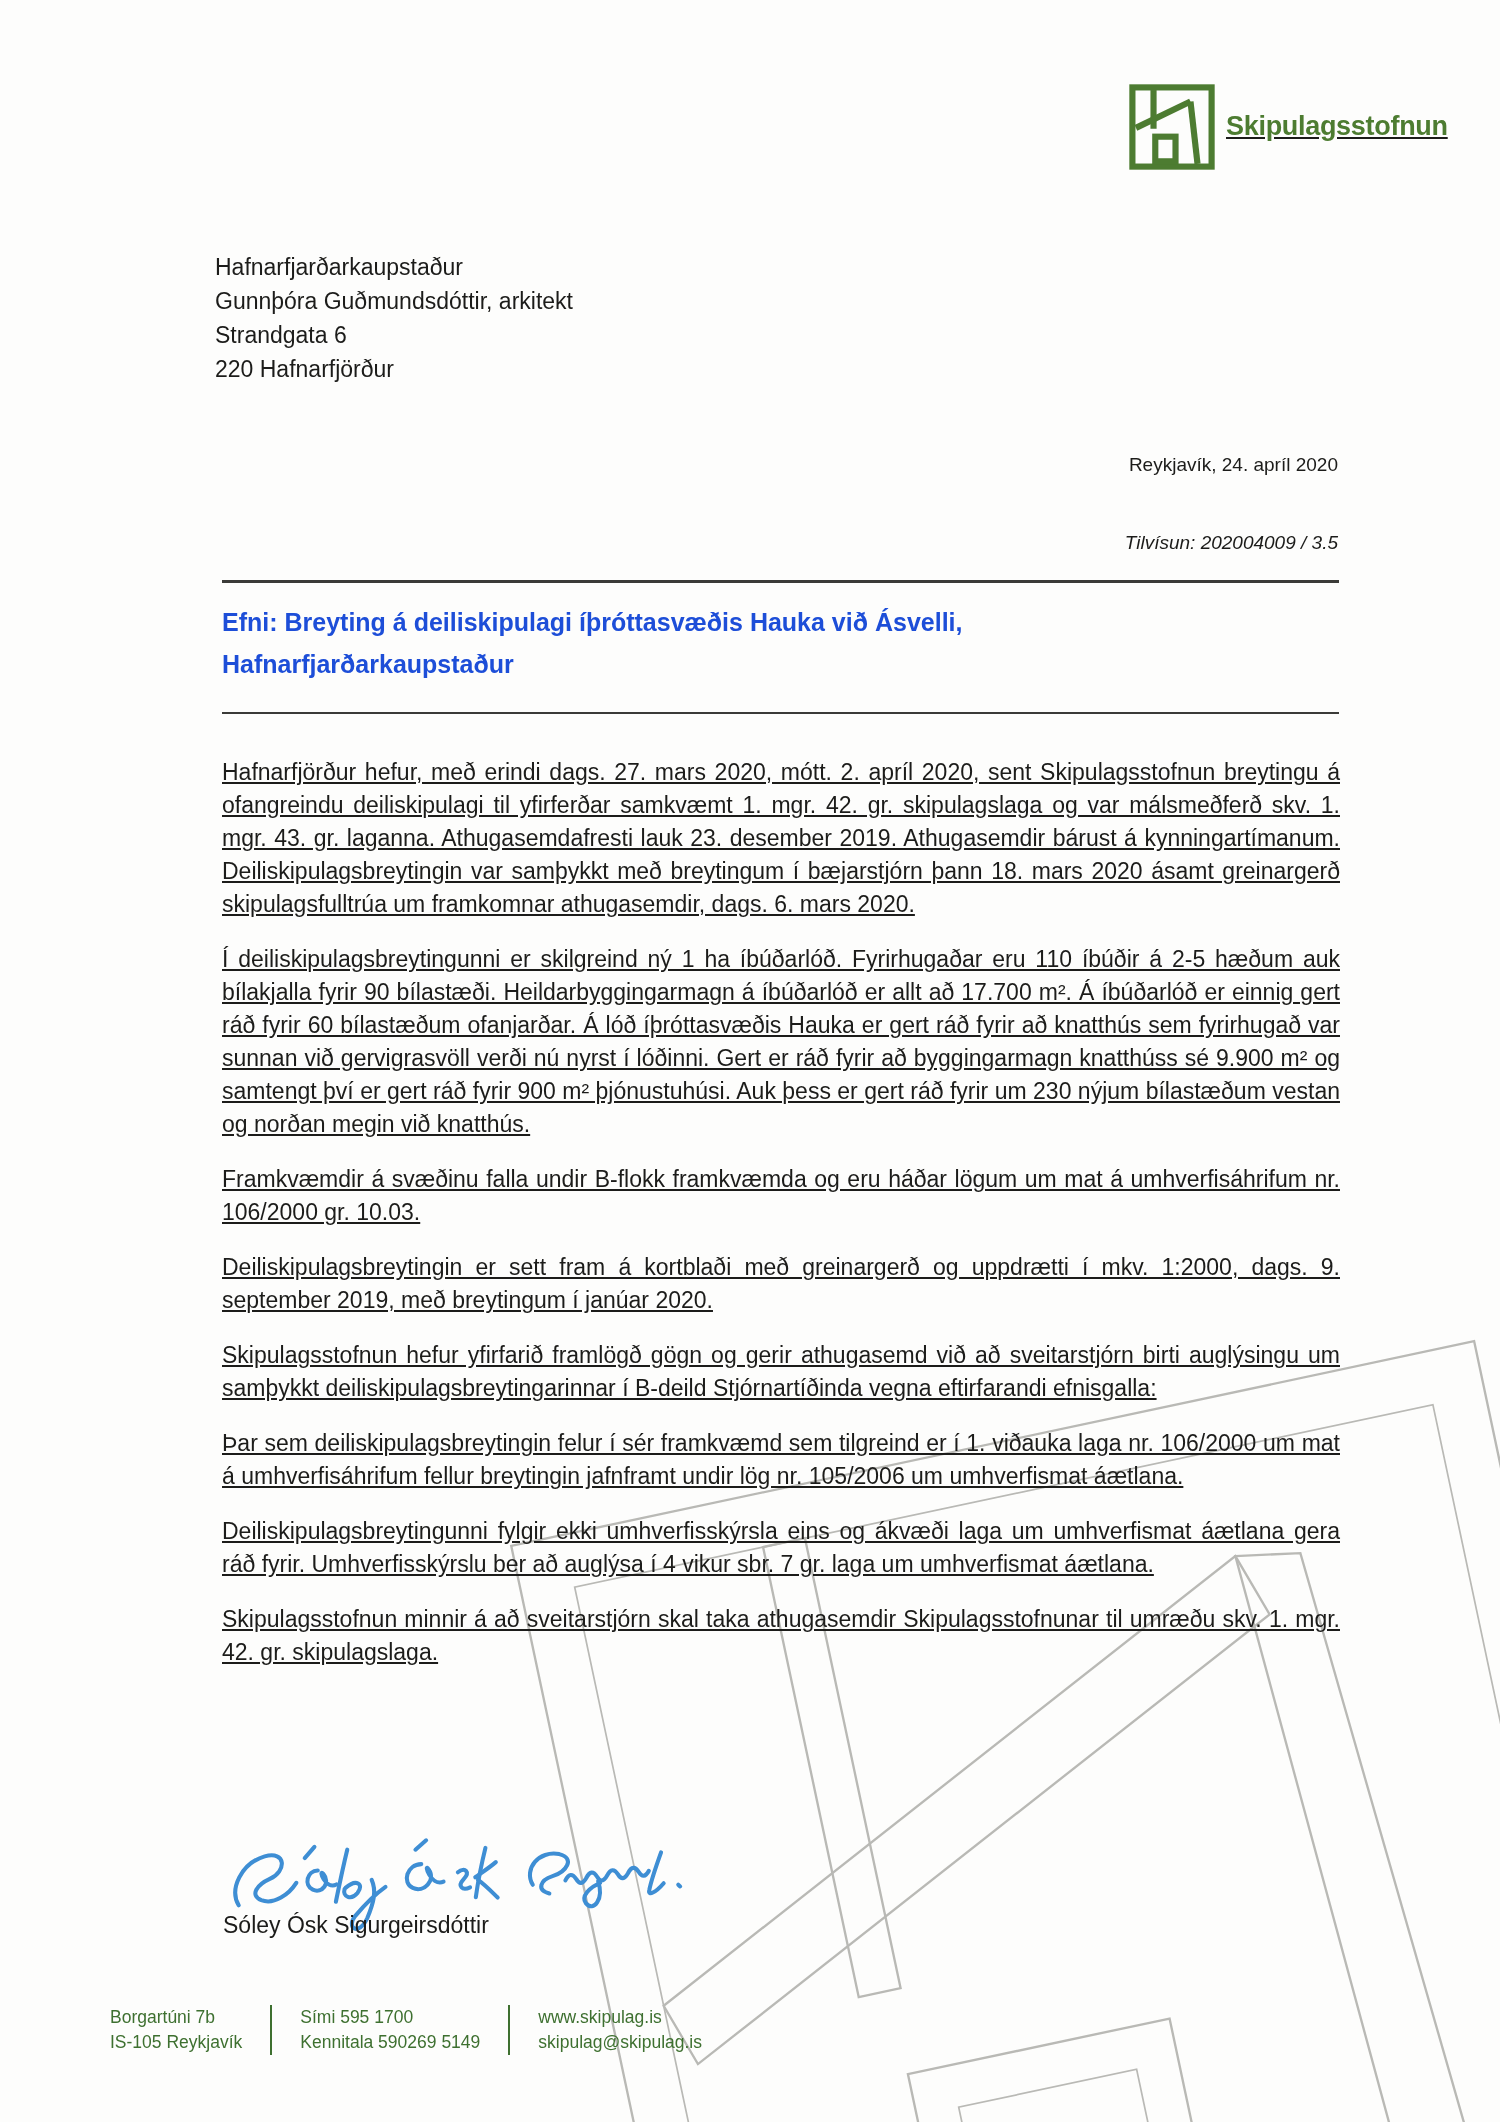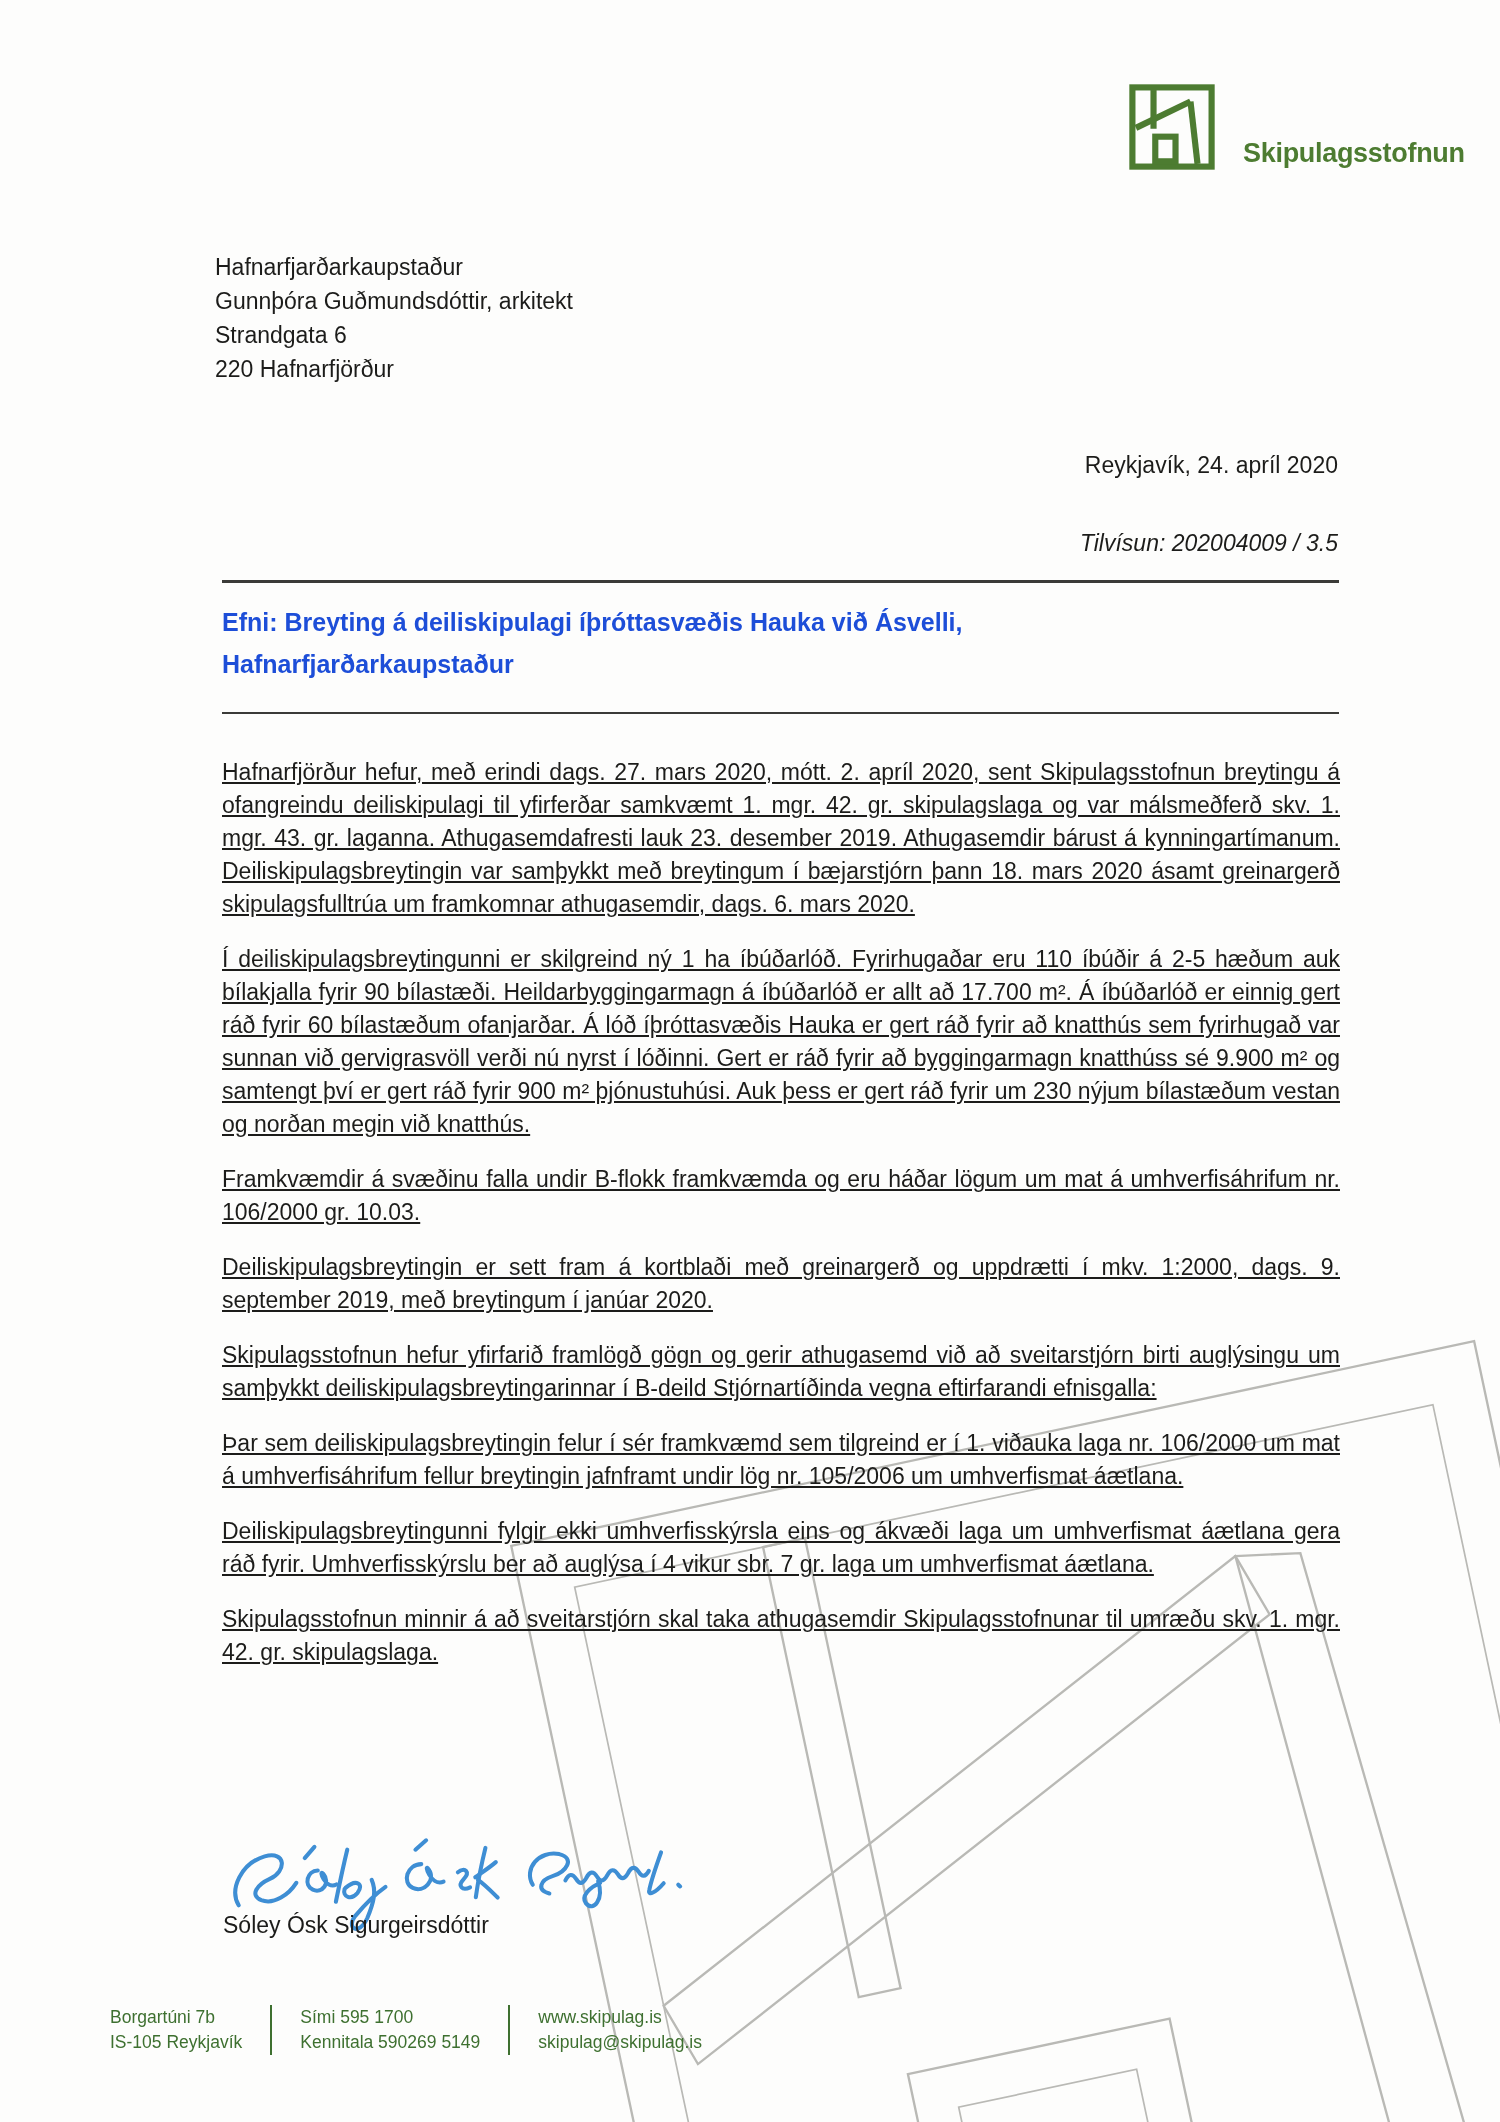--- a/index.html
+++ b/index.html
@@ -23,23 +23,24 @@
     opacity: 0.75;
     z-index: 0;
     pointer-events: none;
   }
   .watermark svg { width: 100%; height: 100%; }
   
   .logo-block {
     position: absolute;
     left: 1128px; top: 83px;
     display: flex;
-    align-items: flex-end;
-    gap: 27px;
-    z-index: 2;
+    align-items: center;
+    gap: 10px;
+    z-index: 2;
+    text-decoration: underline;
   }
   .logo-mark { width: 88px; height: 88px; display: block; }
   .logo-text {
     font-size: 27px;
     font-weight: 600;
     letter-spacing: -0.3px;
     color: #4d7c31;
     padding-bottom: 2px;
     white-space: nowrap;
   }
@@ -49,21 +50,21 @@
     left: 215px; top: 250px;
     font-size: 23px;
     line-height: 34px;
     z-index: 2;
   }
   
   .dateline {
     position: absolute;
     right: 162px; top: 448px;
     text-align: right;
-    font-size: 23px;
+    font-size: 19px;
     line-height: 34px;
     z-index: 2;
   }
   .dateline .reference { font-style: italic; margin-top: 44px; }
   
   .rule { position: absolute; left: 222px; width: 1117px; background: #3b3b38; z-index: 2; }
   .rule-1 { top: 580px; height: 3px; }
   .rule-2 { top: 712px; height: 2px; }
   
   .subject {

